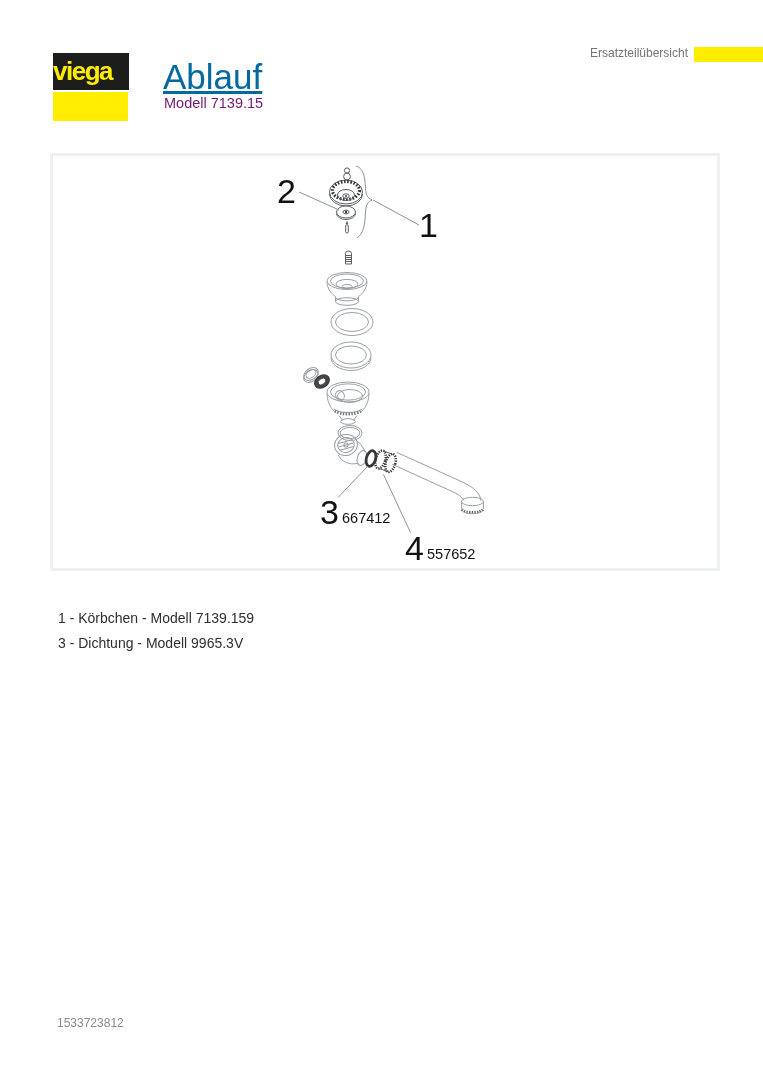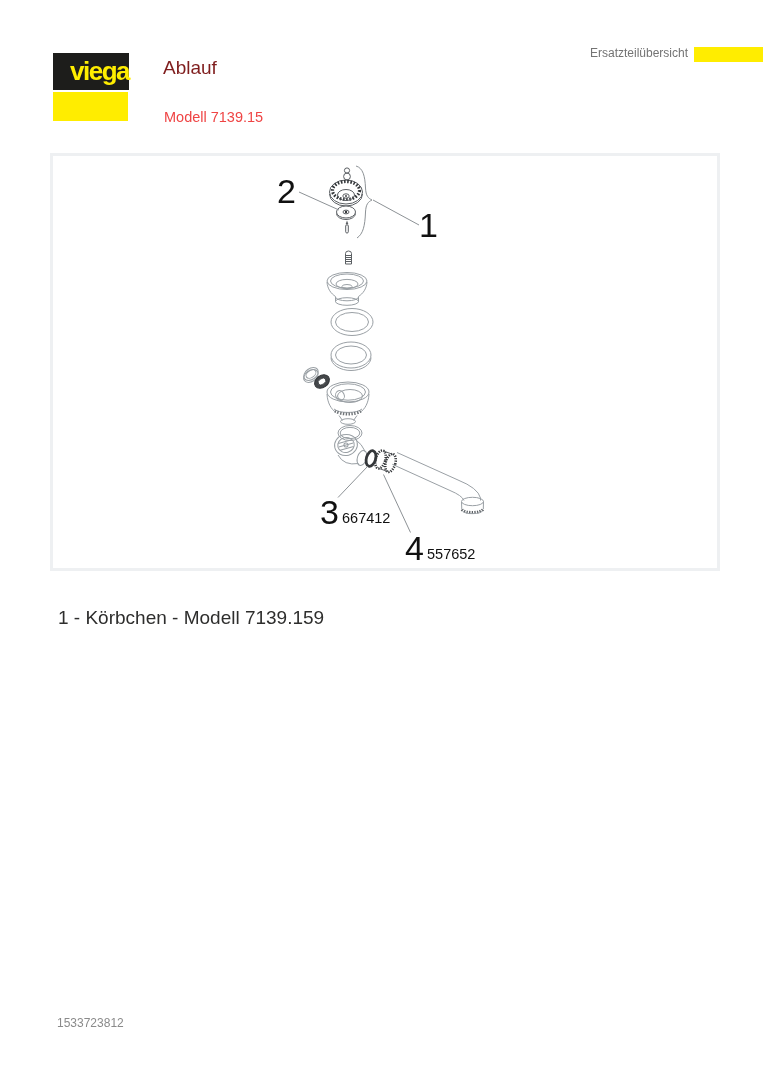--- a/index.html
+++ b/index.html
@@ -1,38 +1,38 @@
 <!DOCTYPE html>
 <html><head>
 <meta charset="utf-8">
 <style>
   html,body{margin:0;padding:0;background:#fff;}
   .page{position:relative;width:763px;height:1080px;background:#ffffff;
         font-family:"Liberation Sans",sans-serif;color:#1a1a1a;overflow:hidden;}
 
   
   .logo{position:absolute;left:53px;top:53px;width:76px;}
-  .logo-black{width:76px;height:37px;background:#1d1d1b;display:flex;align-items:center;justify-content:flex-end;}
+  .logo-black{width:76px;height:37px;background:#1d1d1b;display:flex;align-items:center;justify-content:flex-start;}
   .logo-text{color:#ffed00;font-weight:bold;font-size:26px;letter-spacing:-1.5px;line-height:1;transform:translateY(-1px);}
   .logo-yellow{width:75px;height:29px;background:#ffed00;margin-top:2px;}
-  .title{position:absolute;left:163px;top:57px;font-size:19px;font-weight:400;color:#7f1d1d;}
-  .subtitle{position:absolute;left:164px;top:109px;font-size:14.5px;color:#ef4444;}
+  .title{position:absolute;left:163px;top:57px;font-size:35px;font-weight:400;color:#0369a1;text-decoration:underline;}
+  .subtitle{position:absolute;left:164px;top:95px;font-size:14.5px;color:#701a75;}
   .doc-type{position:absolute;top:46px;right:75px;font-size:12px;color:#737373;white-space:nowrap;}
   .corner-bar{position:absolute;top:47px;left:694px;width:69px;height:15px;background:#ffed00;}
 
   
   .diagram-box{position:absolute;left:50px;top:153px;width:670px;height:418px;
                border:3px solid #eef0f2;box-sizing:border-box;background:#fff;}
   .diagram-box svg{display:block;}
   svg text{font-family:"Liberation Sans",sans-serif;fill:#111;}
   .callout-big{font-size:34px;}
   .callout-num{font-size:14.5px;}
 
   
-  .parts-list{position:absolute;left:58px;top:606px;font-size:19px;color:#2e2e2d;}
+  .parts-list{position:absolute;left:58px;top:606px;font-size:14px;color:#2e2e2d;}
   .parts-list .row{height:24.5px;line-height:24.5px;white-space:nowrap;}
 
   
   .footer-number{position:absolute;left:57px;top:1016px;font-size:12px;color:#8a8a8a;}
 </style>
 </head>
 <body>
 
 <div class="page">
 
@@ -187,17 +187,18 @@
       <text class="callout-big" x="366" y="81">1</text>
       <text class="callout-big" x="267" y="368">3</text>
       <text class="callout-num" x="289" y="367">667412</text>
       <text class="callout-big" x="352" y="404">4</text>
       <text class="callout-num" x="374" y="403">557652</text>
     </svg>
   </div>
 
   <div class="parts-list">
     <div class="row">1 - Körbchen - Modell 7139.159</div>
+    <div class="row">3 - Dichtung - Modell 9965.3V</div>
   </div>
 
   <div class="footer-number">1533723812</div>
 
 </div>
 
 </body></html>

